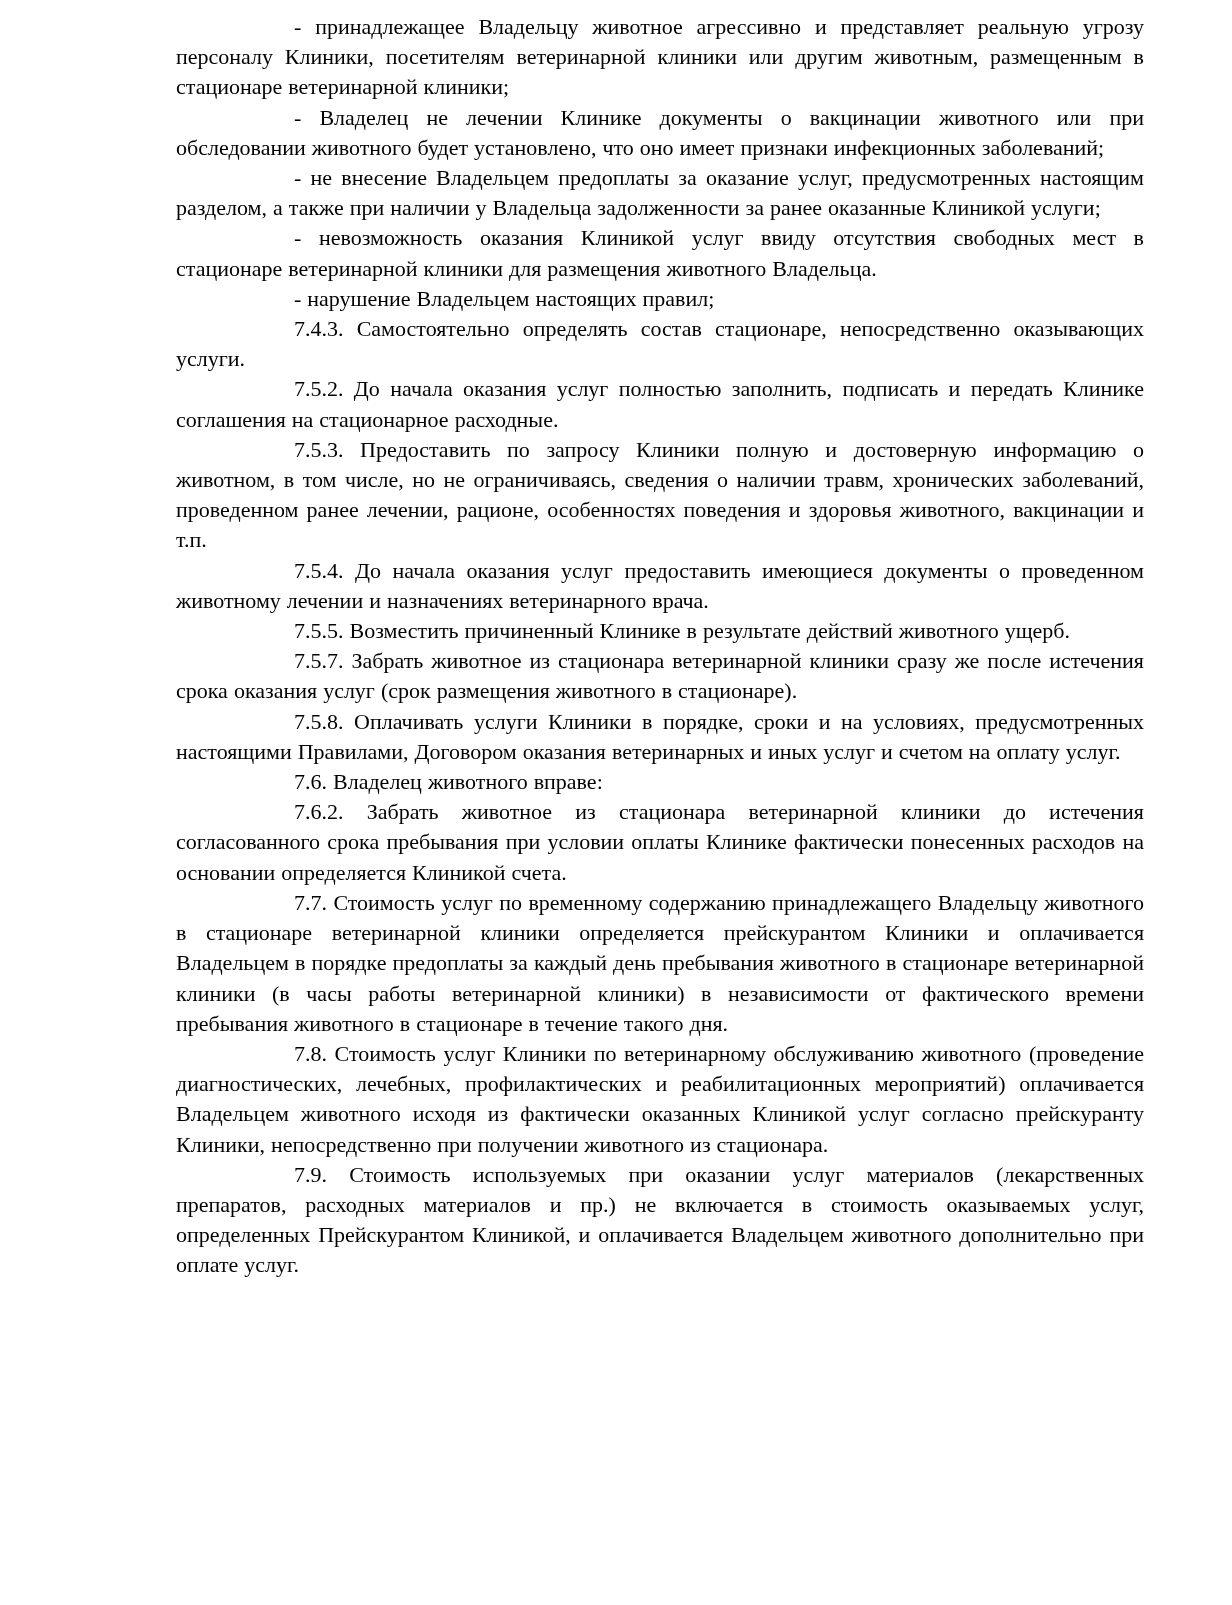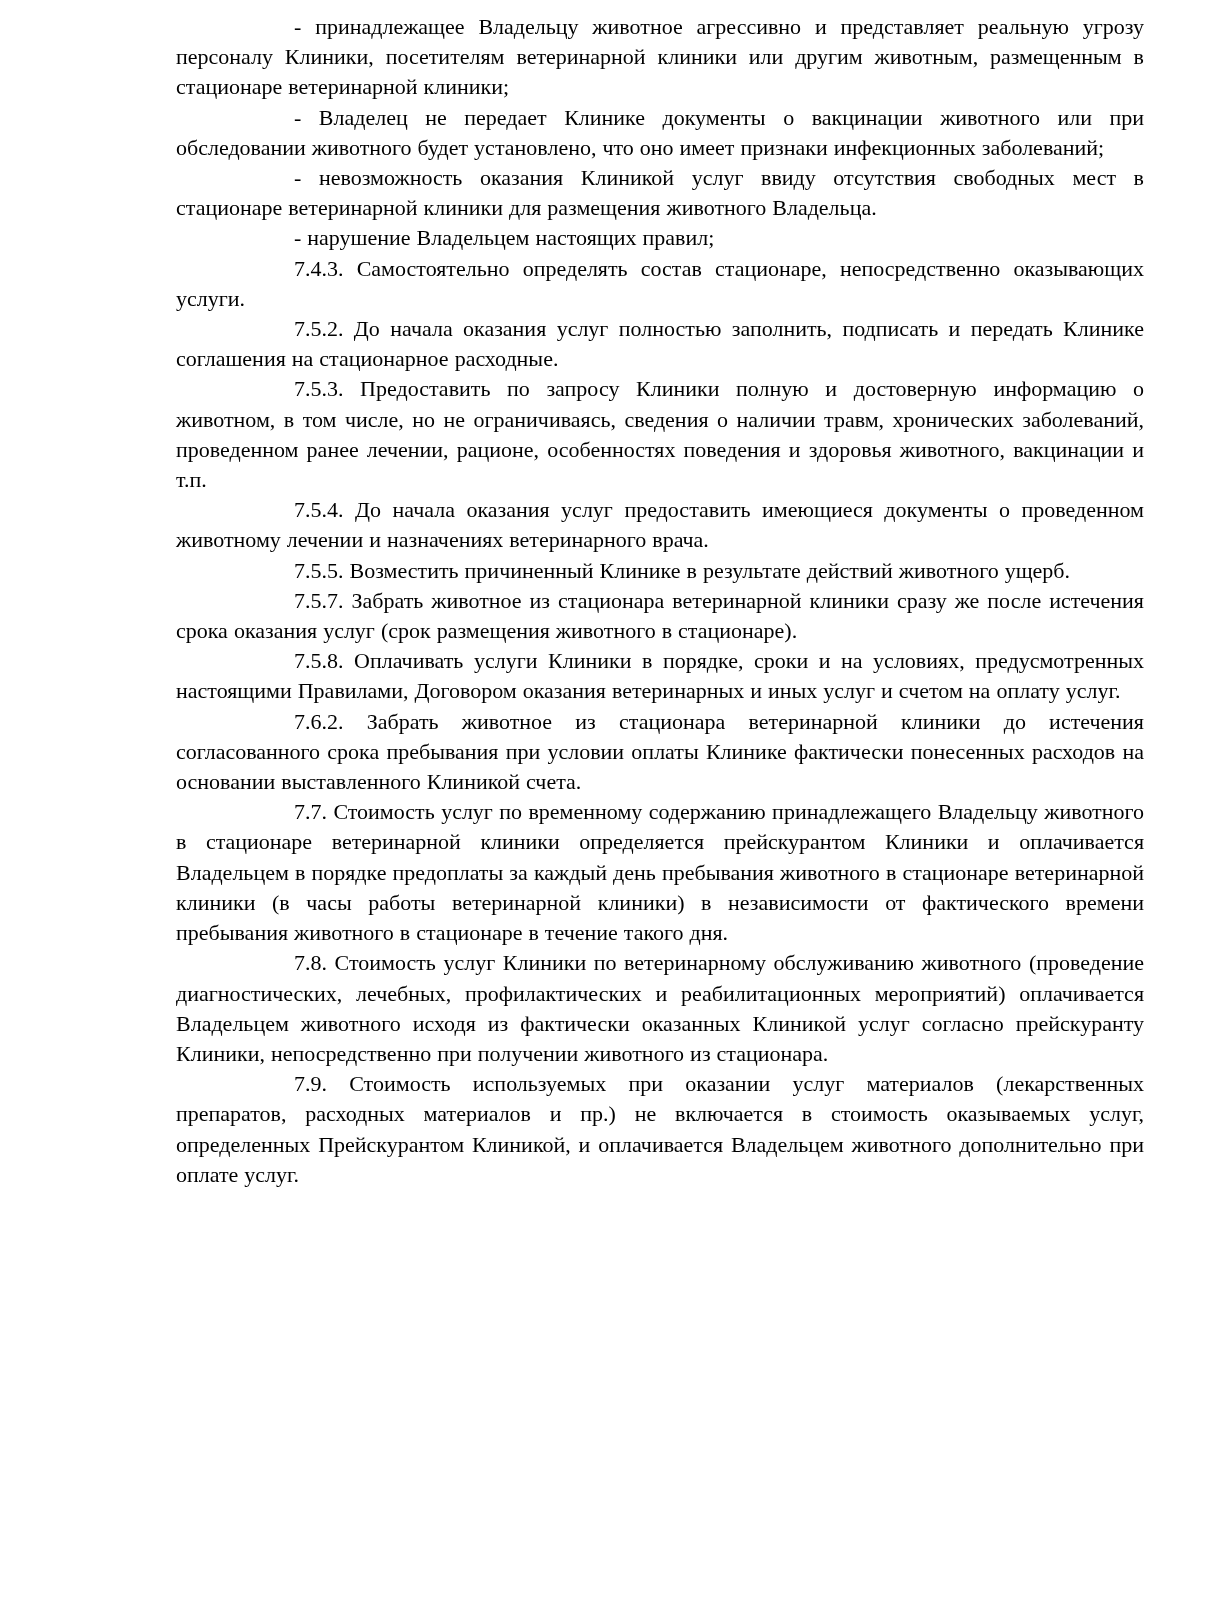--- a/index.html
+++ b/index.html
@@ -27,28 +27,30 @@
     text-indent: 118px;
     word-spacing: 0.5px;
   }
 </style>
 </head>
 <body>
 
 <div class="page">
   <div class="doc-body" id="doc-body">
       <p>- принадлежащее Владельцу животное агрессивно и представляет реальную угрозу персоналу Клиники, посетителям ветеринарной клиники или другим животным, размещенным в стационаре ветеринарной клиники;</p>
-      <p>-  Владелец не передает Клинике документы о вакцинации животного или при обследовании животного будет установлено, что оно имеет признаки инфекционных заболеваний;</p>
+      <p>-  Владелец не лечении Клинике документы о вакцинации животного или при обследовании животного будет установлено, что оно имеет признаки инфекционных заболеваний;</p>
+      <p>- не внесение Владельцем предоплаты за оказание услуг, предусмотренных настоящим разделом, а также при наличии у Владельца задолженности за ранее оказанные Клиникой услуги;</p>
       <p>- невозможность оказания Клиникой услуг ввиду отсутствия свободных мест в стационаре ветеринарной клиники для размещения животного Владельца.</p>
       <p>- нарушение Владельцем настоящих правил;</p>
       <p>7.4.3. Самостоятельно определять состав стационаре, непосредственно оказывающих услуги.</p>
       <p>7.5.2. До начала оказания услуг полностью заполнить, подписать и передать Клинике соглашения на стационарное расходные.</p>
       <p>7.5.3. Предоставить по запросу Клиники полную и достоверную информацию о животном, в том числе, но не ограничиваясь, сведения о наличии травм, хронических заболеваний, проведенном ранее лечении, рационе, особенностях поведения и здоровья животного, вакцинации и т.п.</p>
       <p>7.5.4. До начала оказания услуг предоставить имеющиеся документы о проведенном животному лечении и назначениях ветеринарного врача.</p>
       <p>7.5.5. Возместить причиненный Клинике в результате действий животного ущерб.</p>
       <p>7.5.7. Забрать животное из стационара ветеринарной клиники сразу же после истечения срока оказания услуг (срок размещения животного в стационаре).</p>
       <p>7.5.8. Оплачивать услуги Клиники в порядке, сроки и на условиях, предусмотренных настоящими Правилами, Договором оказания ветеринарных и иных услуг и счетом на оплату услуг.</p>
-      <p>7.6.2. Забрать животное из стационара ветеринарной клиники до истечения согласованного срока пребывания при условии оплаты Клинике фактически понесенных расходов на основании выставленного Клиникой счета.</p>
+      <p>7.6. Владелец животного вправе:</p>
+      <p>7.6.2. Забрать животное из стационара ветеринарной клиники до истечения согласованного срока пребывания при условии оплаты Клинике фактически понесенных расходов на основании определяется Клиникой счета.</p>
       <p>7.7. Стоимость услуг по временному содержанию принадлежащего Владельцу животного в стационаре ветеринарной клиники определяется прейскурантом Клиники и оплачивается Владельцем в порядке предоплаты за каждый день пребывания животного в стационаре ветеринарной клиники (в часы работы ветеринарной клиники) в независимости от фактического времени пребывания животного в стационаре в течение такого дня.</p>
       <p>7.8.  Стоимость услуг Клиники по ветеринарному обслуживанию животного (проведение диагностических, лечебных, профилактических и реабилитационных мероприятий) оплачивается Владельцем животного исходя из фактически оказанных Клиникой услуг согласно прейскуранту Клиники, непосредственно при получении животного из стационара.</p>
       <p>7.9. Стоимость используемых при оказании услуг материалов (лекарственных препаратов, расходных материалов и пр.) не включается в стоимость оказываемых услуг, определенных Прейскурантом Клиникой, и оплачивается Владельцем животного дополнительно при оплате услуг.</p>
     </div>
 </div>
 
 </body></html>

